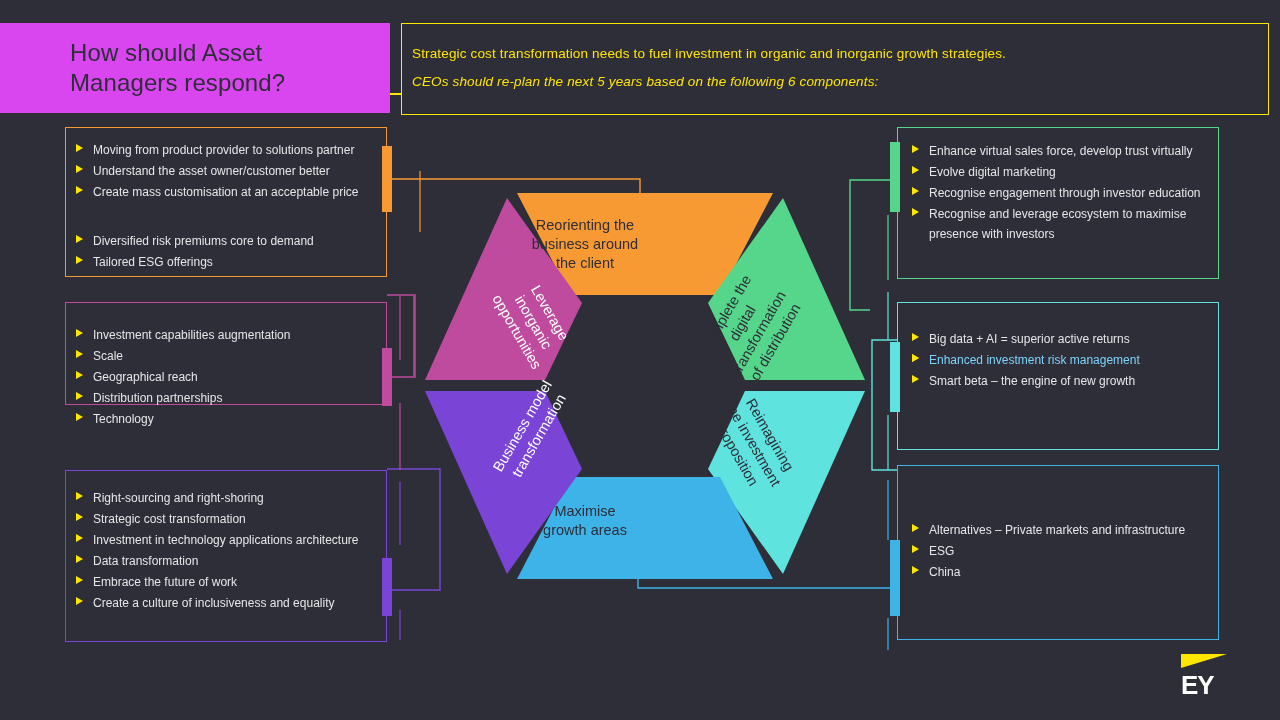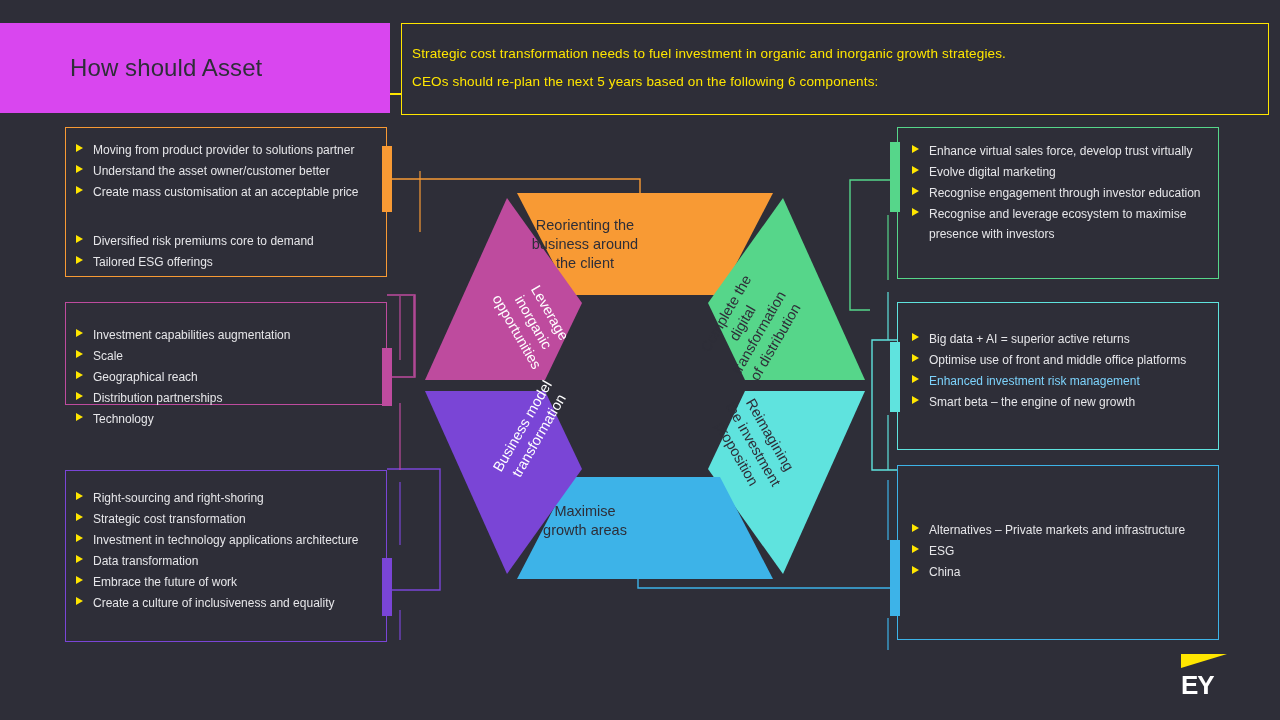--- a/index.html
+++ b/index.html
@@ -99,27 +99,28 @@
     font-weight:bold;letter-spacing:-1px;line-height:26px;}
 </style>
 </head>
 <body style="background: rgb(46, 46, 56);">
 
 <div class="stage">
 
   <div id="title-block" style="background: #d946ef;">
     <div id="title-text" style="color: rgb(46, 46, 56);">
       <span>How should Asset</span><br>
+      <span>Managers respond?</span>
     </div>
   </div>
   <div id="title-callout-notch"></div>
 
   <div id="header-callout" style="border-color: rgb(255, 230, 0);">
     <div class="header-line" style="color: rgb(255, 230, 0);">Strategic cost transformation needs to fuel investment in organic and inorganic growth strategies.</div>
-    <div class="header-line" style="color: rgb(255, 230, 0);">CEOs should re-plan the next 5 years based on the following 6 components:</div>
+    <div class="header-line" style="color: rgb(255, 230, 0); font-style: italic;">CEOs should re-plan the next 5 years based on the following 6 components:</div>
   </div>
 
   <svg id="connectors" viewBox="0 0 1280 720">
 
     <path d="M387 179 L640 179 L640 200" fill="none" stroke="#F89A34" stroke-width="1.4"></path>
 
     <path d="M387 295 L415 295 L415 377 L387 377" fill="none" stroke="#BE4B9E" stroke-width="1.4"></path>
     <path d="M387 377 L440 377" fill="none" stroke="#BE4B9E" stroke-width="0"></path>
     <path d="M414 296 L414 376" fill="none" stroke="#BE4B9E" stroke-width="1.4"></path>
 
@@ -224,21 +225,21 @@
         <li style="color: rgb(230, 230, 233);"><span class="bullet-mark" style="border-left-color: rgb(255, 230, 0);"></span><span>Evolve digital marketing</span></li>
         <li style="color: rgb(230, 230, 233);"><span class="bullet-mark" style="border-left-color: rgb(255, 230, 0);"></span><span>Recognise engagement through investor education</span></li>
         <li style="color: rgb(230, 230, 233);"><span class="bullet-mark" style="border-left-color: rgb(255, 230, 0);"></span><span>Recognise and leverage ecosystem to maximise presence with investors</span></li>
       </ul>
   </div>
   <div class="side-bar" id="bar-digital" style="background: rgb(86, 214, 138);"></div>
 
   <div class="side-box" id="box-proposition" style="border-color: rgb(95, 227, 222);">
     <ul>
         <li style="color: rgb(230, 230, 233);"><span class="bullet-mark" style="border-left-color: rgb(255, 230, 0);"></span><span>Big data + AI = superior active returns</span></li>
-        <li style="color: rgb(230, 230, 233);"><span class="bullet-mark" style="border-left-color: rgb(255, 230, 0);"></span><span>Optimise use of front and middle office platforms</span></li>
+        <li style="color: rgb(230, 230, 233);"><span class="bullet-mark" style="border-left-color: rgb(255, 230, 0);"></span></li>
         <li style="color: #7dd3fc;"><span class="bullet-mark" style="border-left-color: rgb(255, 230, 0);"></span><span>Enhanced investment risk management</span></li>
         <li style="color: rgb(230, 230, 233);"><span class="bullet-mark" style="border-left-color: rgb(255, 230, 0);"></span><span>Smart beta – the engine of new growth</span></li>
       </ul>
   </div>
   <div class="side-bar" id="bar-proposition" style="background: rgb(95, 227, 222);"></div>
 
   <div class="side-box" id="box-growth" style="border-color: rgb(61, 179, 232);">
     <ul>
         <li style="color: rgb(230, 230, 233);"><span class="bullet-mark" style="border-left-color: rgb(255, 230, 0);"></span><span>Alternatives – Private markets and infrastructure</span></li>
         <li style="color: rgb(230, 230, 233);"><span class="bullet-mark" style="border-left-color: rgb(255, 230, 0);"></span><span>ESG</span></li>

